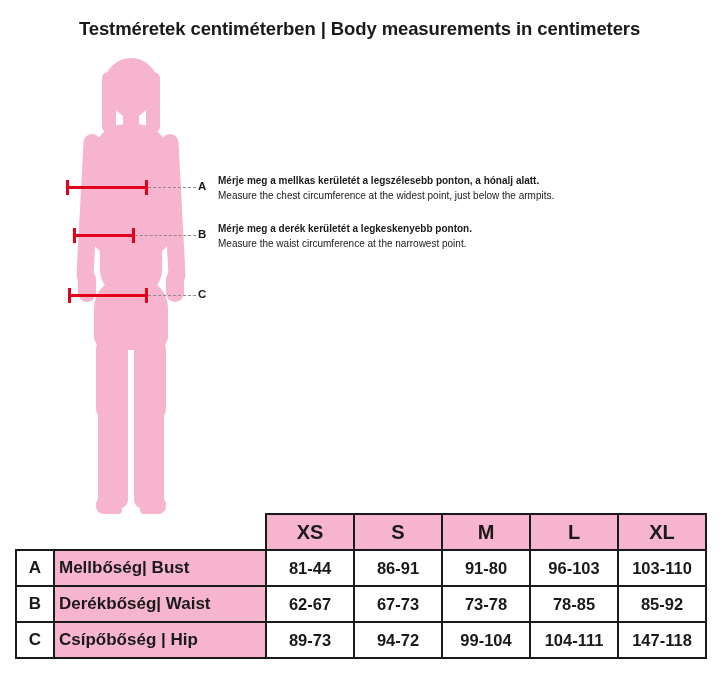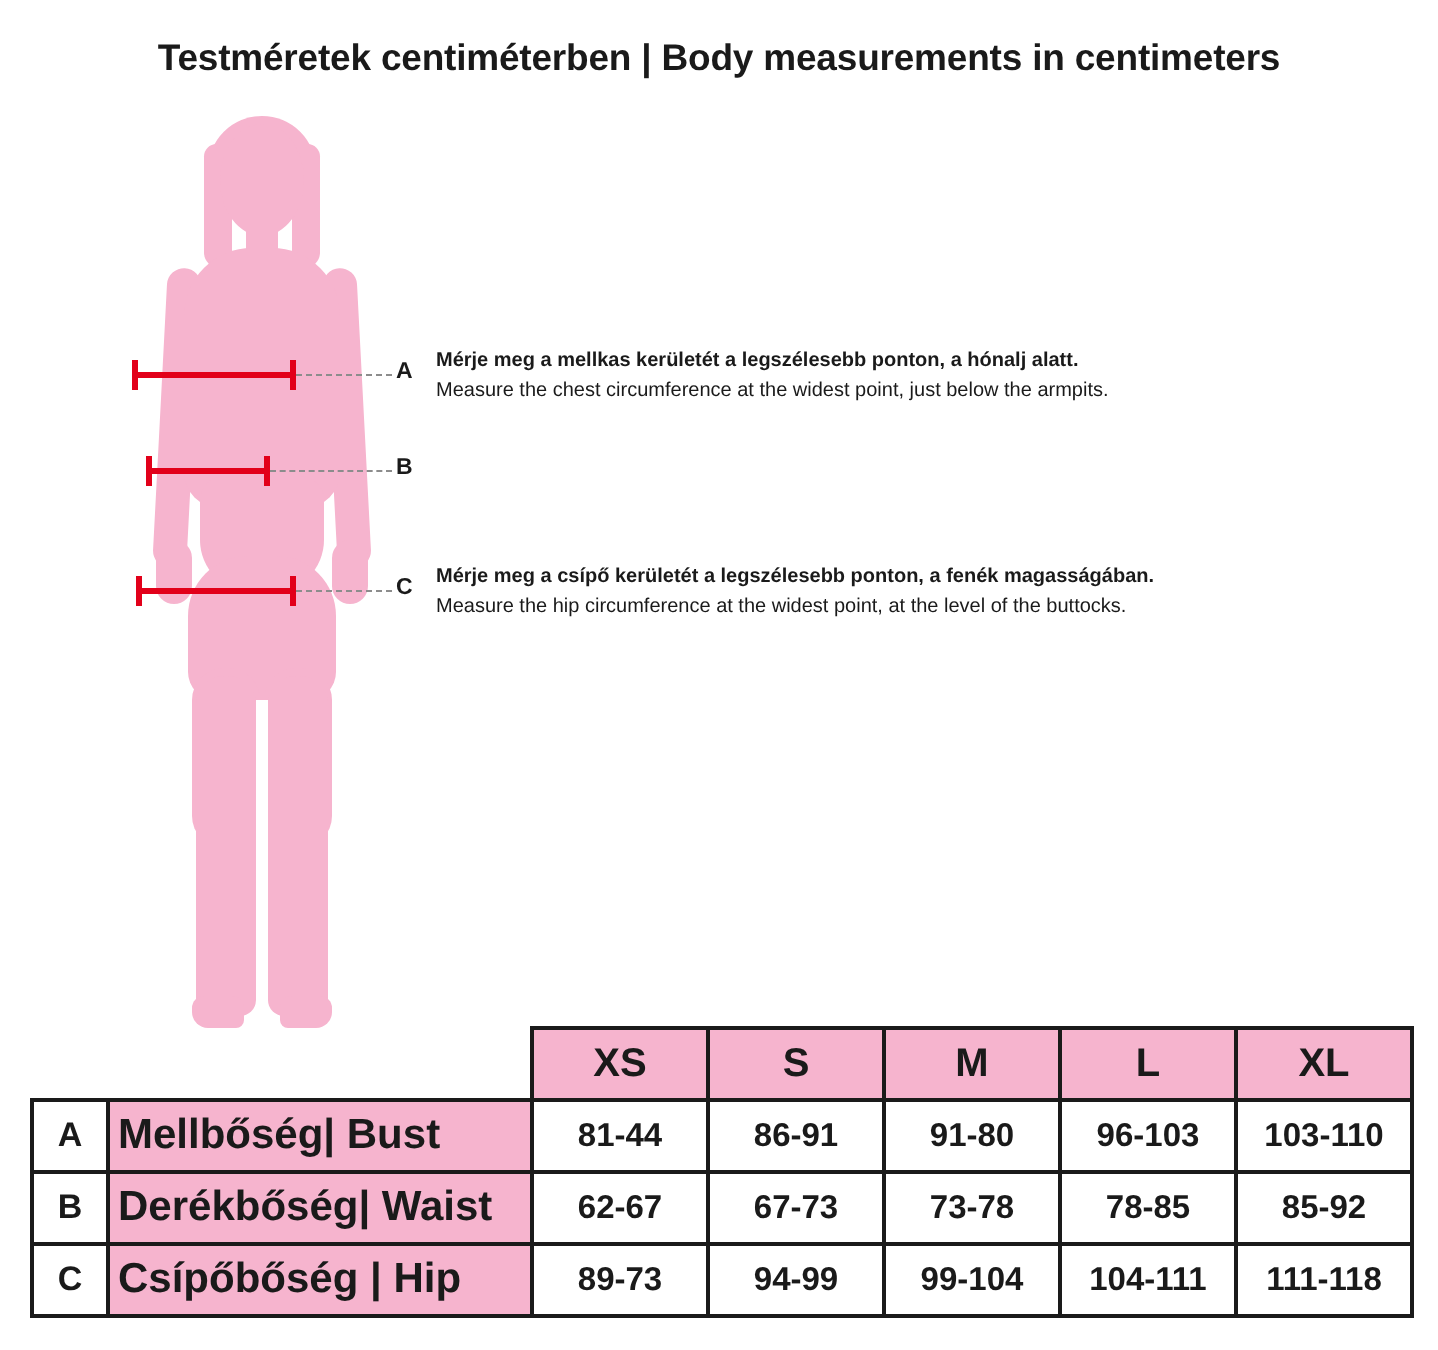--- a/index.html
+++ b/index.html
@@ -203,21 +203,21 @@
   .size-table thead th.size-h {
     background: #f6b4ce;
     font-size: 20px;
   }
   .col-letter { width: 38px; }
   .col-name { width: 212px; background: #f6b4ce; }
   .col-size { width: 88px; }
   .size-table td.col-name {
     text-align: left;
     padding-left: 4px;
-    font-size: 21px;
+    font-size: 17px;
   }
   .size-table td.col-letter {
     font-size: 17px;
   }
 </style>
 </head>
 <body>
 
 <div id="page">
 
@@ -260,23 +260,23 @@
   <div class="meas" style="left:68px; top:294px; width:80px;"></div>
   <div class="meas-cap" style="left:68px; top:288px;"></div>
   <div class="meas-cap" style="left:145px; top:288px;"></div>
   <div class="lead" style="left:148px; top:295px; width:48px;"></div>
   <div class="lead-label" style="left:198px; top:288px;">C</div>
 
   <div class="note" style="left:218px; top:173px;">
     <span class="hu">Mérje meg a mellkas kerületét a legszélesebb ponton, a hónalj alatt.</span>
     <span class="en">Measure the chest circumference at the widest point, just below the armpits.</span>
   </div>
-  <div class="note" style="left:218px; top:281px;">
-    <span class="hu">Mérje meg a csípő kerületét a legszélesebb ponton, a fenék magasságában.</span>
-    <span class="en">Measure the hip circumference at the widest point, at the level of the buttocks.</span>
+  <div class="note" style="left:218px; top:221px;">
+    <span class="hu">Mérje meg a derék kerületét a legkeskenyebb ponton.</span>
+    <span class="en">Measure the waist circumference at the narrowest point.</span>
   </div>
 
   <table class="size-table">
     <thead>
       <tr>
         <th class="hdr-blank col-letter"></th>
         <th class="hdr-blank col-name" style="background:#ffffff;"></th>
         <th class="size-h col-size">XS</th>
         <th class="size-h col-size">S</th>
         <th class="size-h col-size">M</th>
@@ -300,21 +300,21 @@
         <td class="col-size">62-67</td>
         <td class="col-size">67-73</td>
         <td class="col-size">73-78</td>
         <td class="col-size">78-85</td>
         <td class="col-size">85-92</td>
       </tr>
       <tr>
         <td class="col-letter">C</td>
         <td class="col-name">Csípőbőség | Hip</td>
         <td class="col-size">89-73</td>
-        <td class="col-size">94-99</td>
+        <td class="col-size">94-72</td>
         <td class="col-size">99-104</td>
         <td class="col-size">104-111</td>
-        <td class="col-size">111-118</td>
+        <td class="col-size">147-118</td>
       </tr>
     </tbody>
   </table>
 
 </div>
 
 </body></html>

